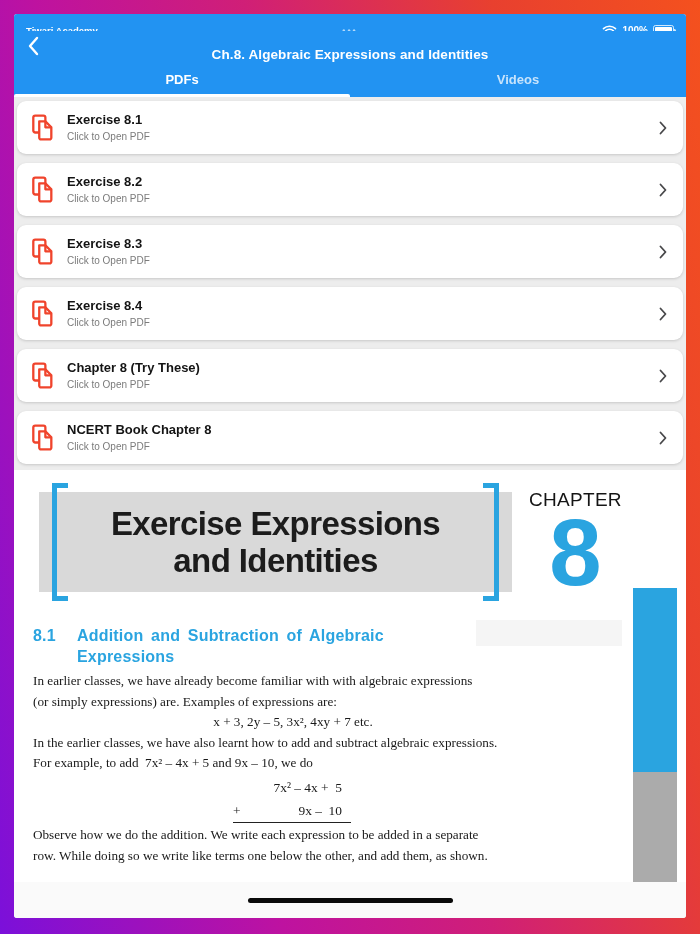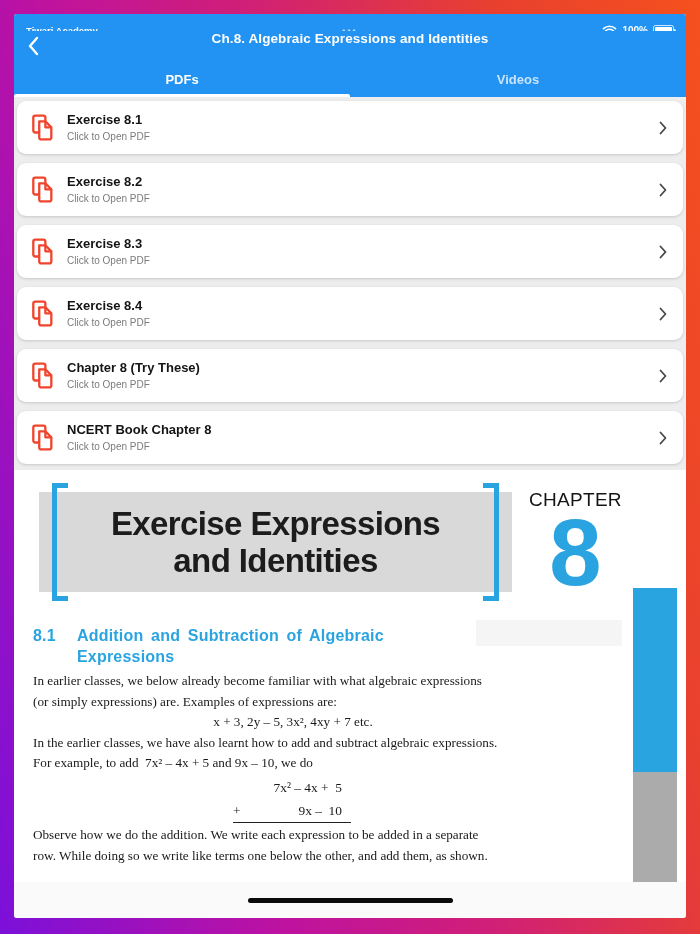--- a/index.html
+++ b/index.html
@@ -21,21 +21,21 @@
     display:flex; align-items:center; padding:16px 12px 0 12px; position:relative;
     font-size:9.5px; font-weight:700;
   }
   .dots{ position:absolute; left:0; right:0; text-align:center; font-size:9px; letter-spacing:2px; color:rgba(255,255,255,.65); font-weight:700; }
   .sright{ margin-left:auto; display:flex; gap:5px; font-weight:600; font-size:10px; }
   .battery{ width:21px; height:10px; border:1px solid rgba(255,255,255,.8); border-radius:2.5px; padding:1px; position:relative; display:inline-block; }
   .battery i{ display:block; width:100%; height:100%; background:#fff; border-radius:1px; }
   .battery::after{ content:""; position:absolute; right:-3px; top:2.5px; width:2px; height:4px; background:rgba(255,255,255,.8); border-radius:0 1.5px 1.5px 0; }
 
   
-  .navbar{ height:31px; background:var(--app_blue,#2293F2); position:relative; display:flex; align-items:flex-start; justify-content:center; }
+  .navbar{ height:31px; background:var(--app_blue,#2293F2); position:relative; display:flex; align-items:flex-end; justify-content:center; }
   .back{ position:absolute; left:13px; top:5px; background:none; border:none; cursor:pointer; line-height:0; }
   .navtitle{ color:#fff; font-size:13.5px; font-weight:600; letter-spacing:.1px; }
 
   
   .tabbar{ height:35px; background:var(--app_blue,#2293F2); display:flex; }
   .tab{ width:50%; display:flex; align-items:center; justify-content:center; color:rgba(255,255,255,.75); font-size:13px; font-weight:600; position:relative; cursor:pointer; }
   .tab.active{ color:#fff; }
   .tab.active::after{ content:""; position:absolute; left:0; bottom:0; width:100%; height:3px; background:#fff; border-radius:2px 2px 0 0; }
 
   
@@ -270,21 +270,21 @@
 
       <div class="secheading">
         <span class="secnum">8.1</span>
         <span>
           <div>Addition and Subtraction of Algebraic</div>
           <div>Expressions</div>
         </span>
       </div>
 
       <div class="body">
-        <div class="pdf-line">In earlier classes, we below already become familiar with what algebraic expressions</div>
+        <div class="pdf-line">In earlier classes, we have already become familiar with with algebraic expressions</div>
         <div class="pdf-line">(or simply expressions) are. Examples of expressions are:</div>
         <div class="centerline">x + 3, 2y – 5, 3x², 4xy + 7 etc.</div>
         <div class="pdf-line">In the earlier classes, we have also learnt how to add and subtract algebraic expressions.</div>
         <div class="pdf-line">For example, to add  7x² – 4x + 5 and 9x – 10, we do</div>
 
         <div class="addblock">
           <div class="addrow">7x² – 4x +  5</div>
           <div class="addrow mid">
             <span>+</span>
             <span>9x –  10</span>

